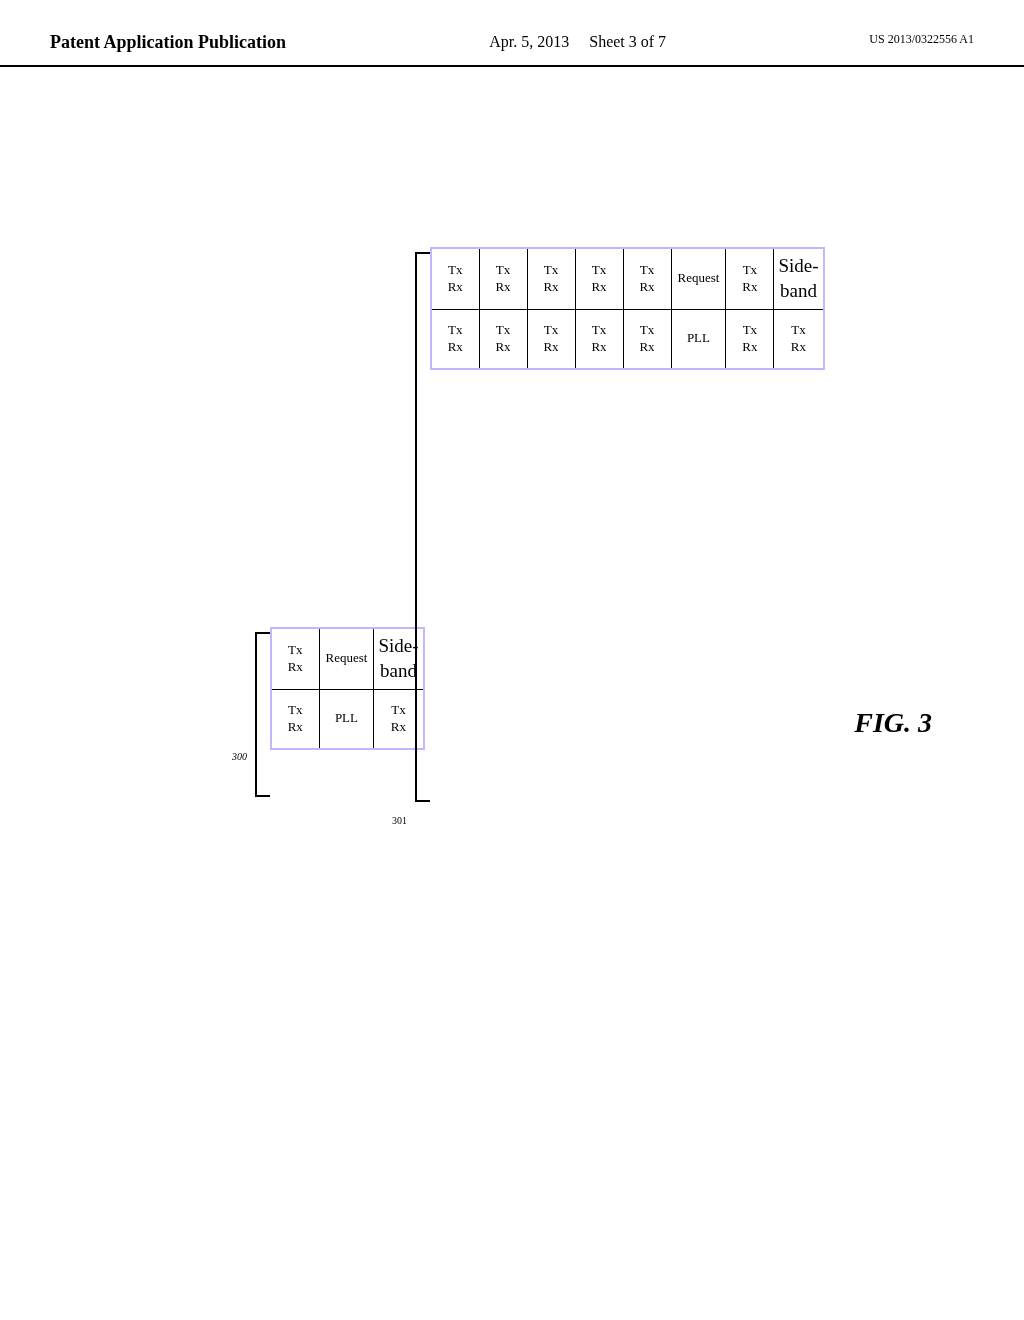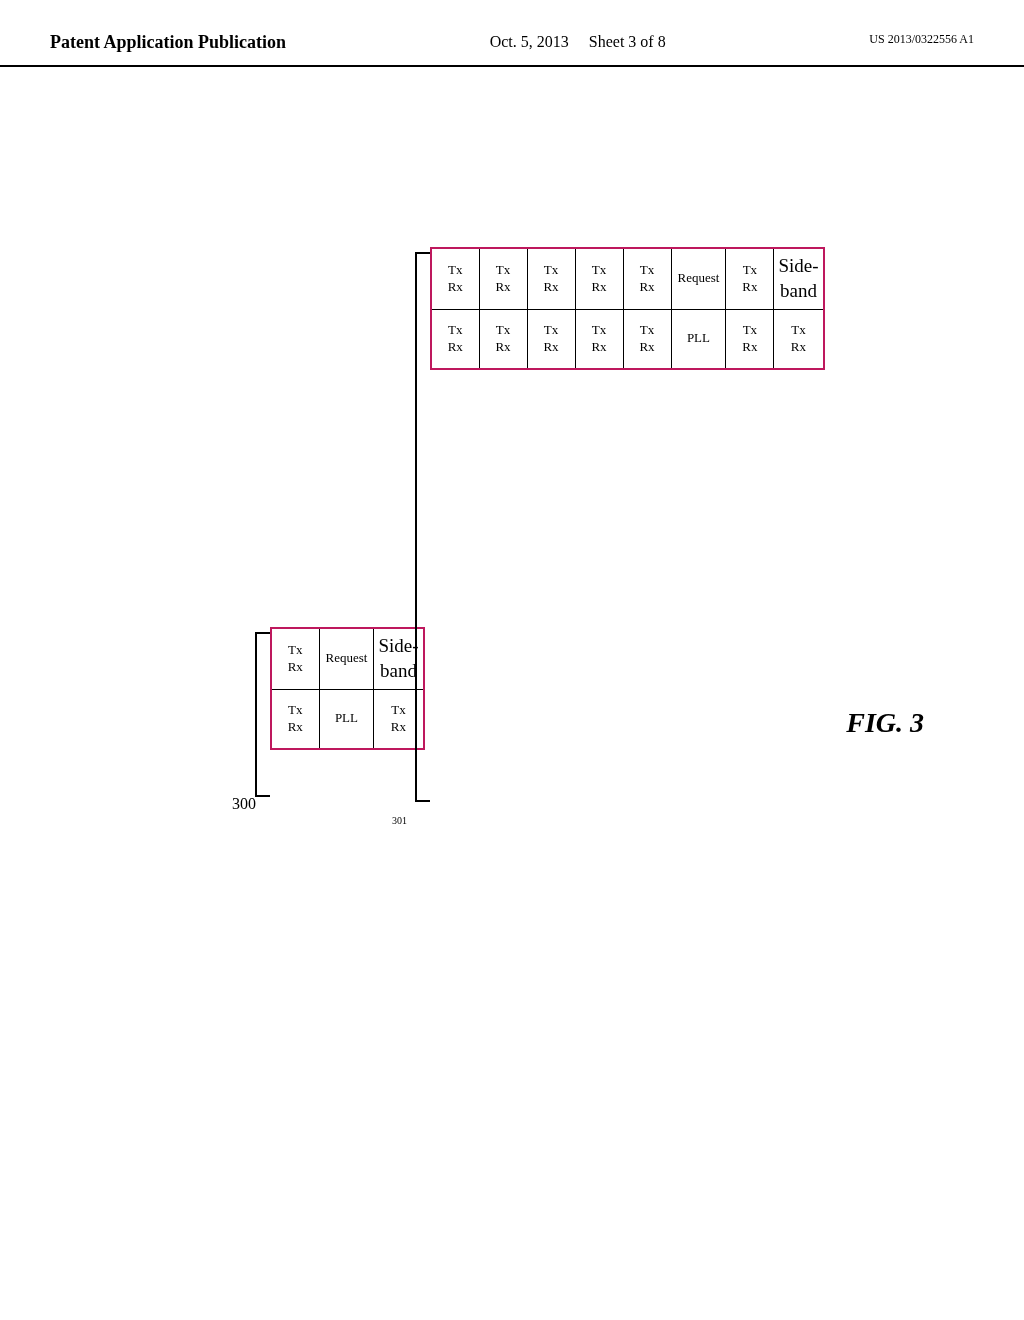--- a/index.html
+++ b/index.html
@@ -39,21 +39,21 @@
     
     .main-content {
       position: relative;
       width: 100%;
       height: calc(1320px - 100px);
     }
 
     
     .patent-table {
       border-collapse: collapse;
-      border: 2px solid #be185d;
+      border: 2px solid #c4b5fd;
     }
     .patent-table td {
       border: 1.5px solid #000;
       padding: 4px 6px;
       text-align: center;
       vertical-align: middle;
       font-size: 13px;
       line-height: 1.3;
       min-width: 48px;
       min-height: 55px;
@@ -76,21 +76,21 @@
     
     .table-301 {
       position: absolute;
       left: 430px;
       top: 180px;
     }
 
     
     .fig-label {
       position: absolute;
-      right: 100px;
+      right: 92px;
       top: 640px;
       font-size: 28px;
       font-weight: bold;
       font-style: italic;
     }
 
     .tx-rx {
       font-size: 13px;
       line-height: 1.3;
     }
@@ -116,30 +116,30 @@
       border-top: 2px solid #000;
       border-bottom: 2px solid #000;
     }
   </style>
 </head>
 <body>
 
 <div class="header">
   <div class="header-left">Patent Application Publication</div>
   <div class="header-middle">
-    <span>Oct. 5, 2013</span>&nbsp;&nbsp;&nbsp;&nbsp;
-    <span>Sheet 3 of 8</span>
+    <span>Apr. 5, 2013</span>&nbsp;&nbsp;&nbsp;&nbsp;
+    <span>Sheet 3 of 7</span>
   </div>
   <div class="header-right">US 2013/0322556 A1</div>
 </div>
 
 <div class="main-content">
 
   <div class="bracket-300"></div>
-  <div style="position:absolute; left:232px; top:728px; font-size:16px;">300</div>
+  <div style="position:absolute; left:232px; top:684px; font-size:10px;font-style:italic;">300</div>
 
   <table class="patent-table table-300">
     <tbody>
         <tr>
       <td class="tall-cell tx-rx">Tx<br>Rx</td>
       <td class="tall-cell">Request</td>
       <td class="header-cell">Side-<br>band</td>
     </tr>
     <tr>
       <td class="tall-cell tx-rx">Tx<br>Rx</td>

